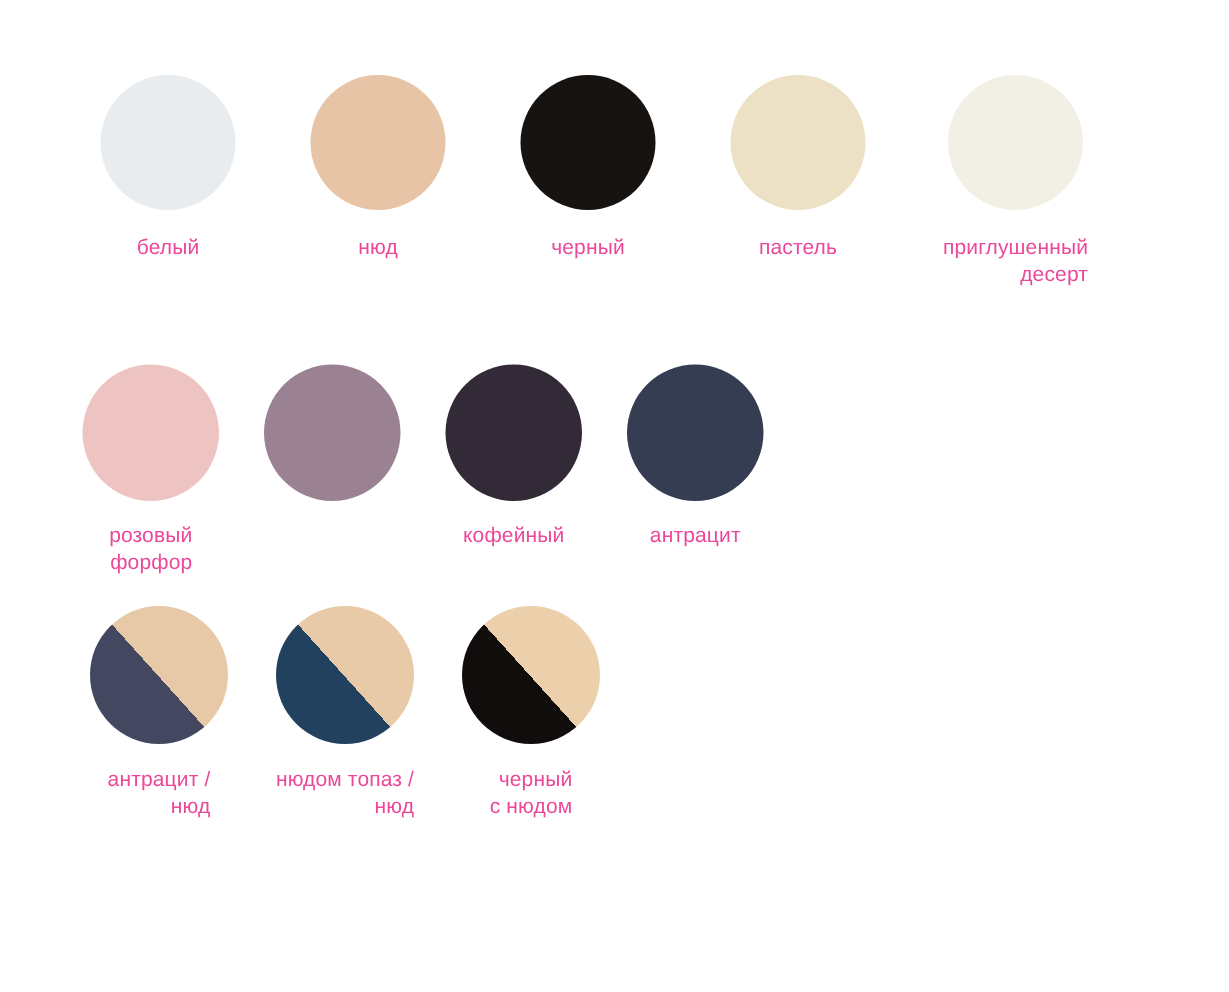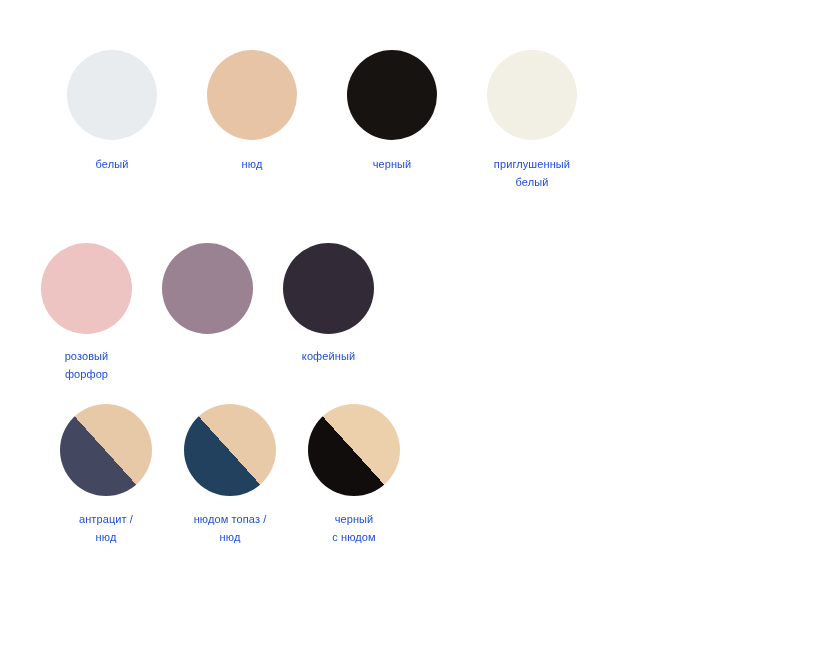--- a/index.html
+++ b/index.html
@@ -24,21 +24,21 @@
     height: 661px;
   }
 
   .swatch-row {
     position: absolute;
     display: flex;
     align-items: flex-start;
   }
 
   .swatch-row.row-1 { left: 42px; top: 50px; }
-  .swatch-row.row-2 { left: 26px; top: 243px; }
+  .swatch-row.row-2 { left: 40px; top: 243px; }
   .swatch-row.row-3 { left: 44px; top: 404px; }
 
   .swatch {
     display: flex;
     flex-direction: column;
     align-items: center;
   }
 
   
   .row-1 .swatch { width: 140px; }
@@ -67,24 +67,24 @@
       48deg,
       var(--c2) 0%,
       var(--c2) 49.4%,
       var(--c1) 49.4%,
       var(--c1) 100%
     );
   }
 
   .caption {
     margin-top: 15px;
-    font-size: 11px;
+    font-size: 14px;
     line-height: 18px;
-    color: #1d4ed8;
-    text-align: center;
+    color: #ec4899;
+    text-align: right;
     white-space: pre-line;
     letter-spacing: 0.1px;
   }
 
   .row-2 .caption { margin-top: 13px; }
   .row-3 .caption { margin-top: 14px; }
 </style>
 </head>
 <body style="background: rgb(255, 255, 255);">
 
@@ -96,37 +96,45 @@
       </div>
       <div class="swatch">
         <div class="disc solid" style="--c1: #e7c4a5;"></div>
         <div class="caption">нюд</div>
       </div>
       <div class="swatch">
         <div class="disc solid" style="--c1: #171311;"></div>
         <div class="caption">черный</div>
       </div>
       <div class="swatch">
+        <div class="disc solid" style="--c1: #ece1c4;"></div>
+        <div class="caption">пастель</div>
+      </div>
+      <div class="swatch">
         <div class="disc solid" style="--c1: #f2efe4;"></div>
         <div class="caption">приглушенный
-белый</div>
+десерт</div>
       </div>
     </div>
     <div class="swatch-row row-2">
       <div class="swatch">
         <div class="disc solid" style="--c1: #eec4c2;"></div>
         <div class="caption">розовый
 форфор</div>
       </div>
       <div class="swatch">
         <div class="disc solid" style="--c1: #9b8292;"></div>
       </div>
       <div class="swatch">
         <div class="disc solid" style="--c1: #332a38;"></div>
         <div class="caption">кофейный</div>
+      </div>
+      <div class="swatch">
+        <div class="disc solid" style="--c1: #353d52;"></div>
+        <div class="caption">антрацит</div>
       </div>
     </div>
     <div class="swatch-row row-3">
       <div class="swatch">
         <div class="disc split" style="--c1: #e7c9a7; --c2: #434760;"></div>
         <div class="caption">антрацит /
 нюд</div>
       </div>
       <div class="swatch">
         <div class="disc split" style="--c1: #e8caa8; --c2: #22415f;"></div>

